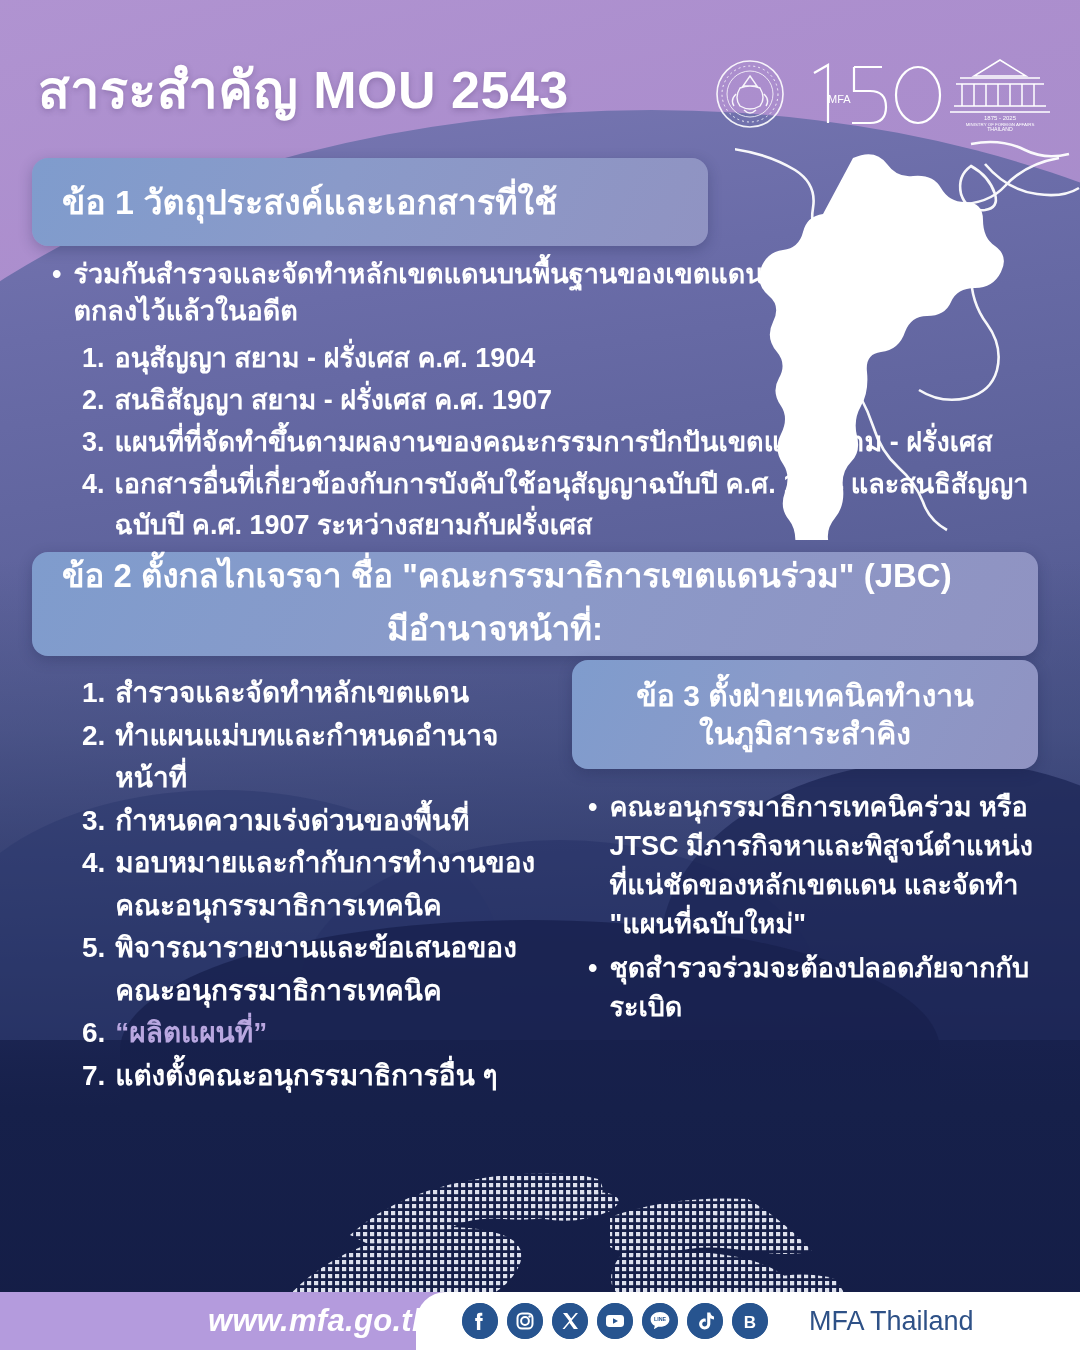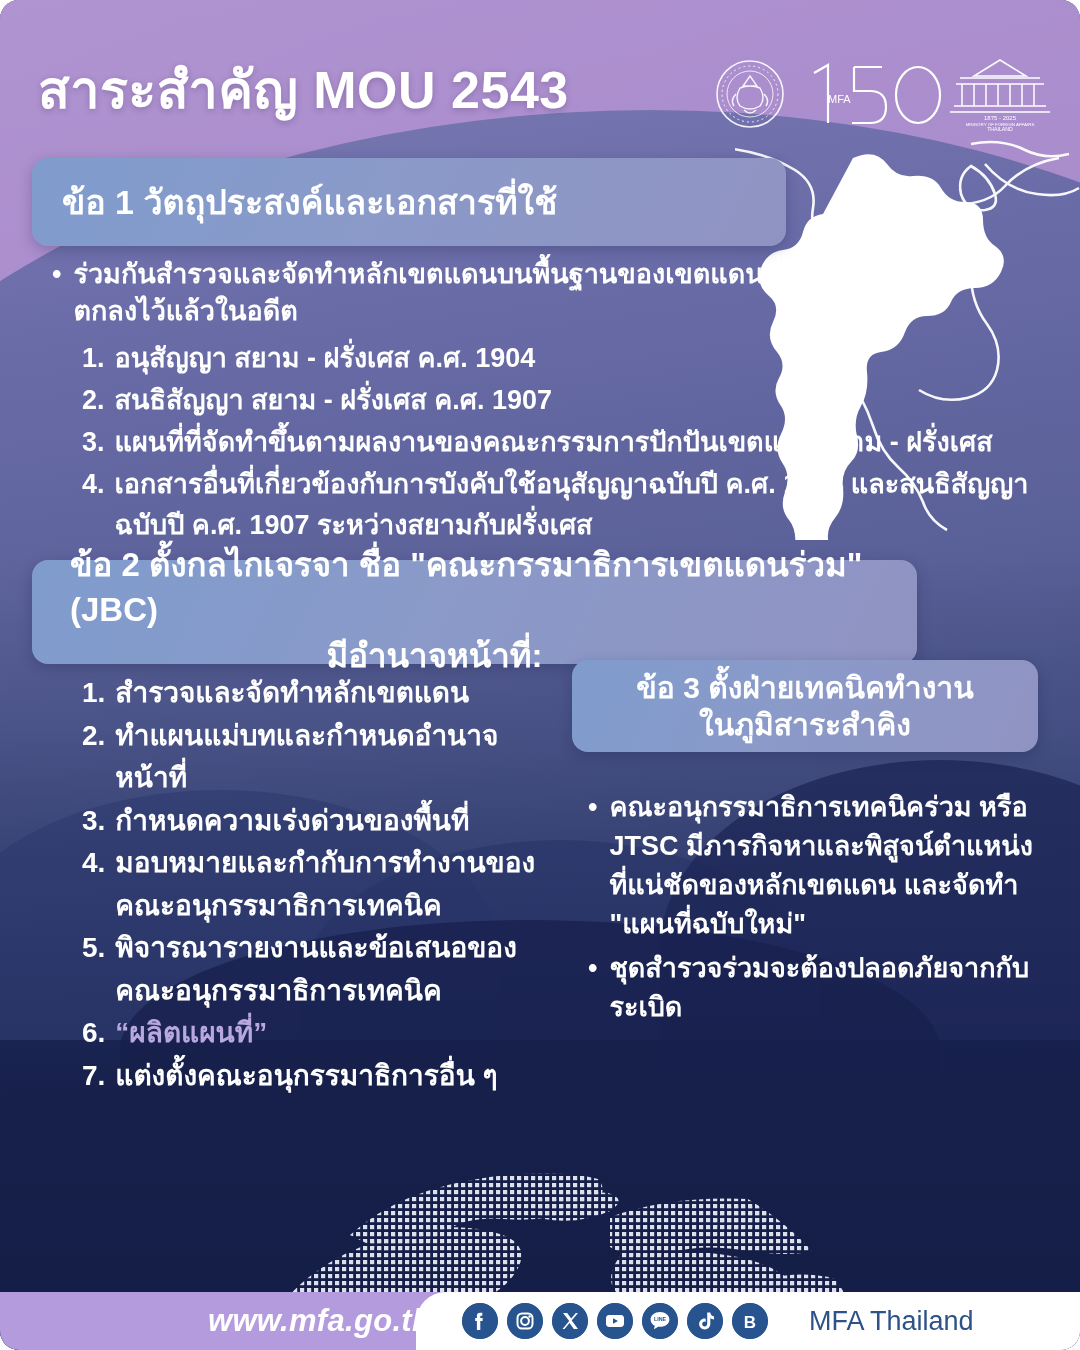--- a/index.html
+++ b/index.html
@@ -6,21 +6,20 @@
   html, body {
     width: 1080px; height: 1350px;
     font-family: "Liberation Sans", "DejaVu Sans", sans-serif;
     overflow: hidden;
   }
   #poster {
     position: relative;
     width: 1080px; height: 1350px;
     background: #1a2350;
     overflow: hidden;
-    border-radius: 19px;
   }
 
   
   .bg-purple-top {
     position: absolute; left: 0; top: 0; width: 1080px; height: 420px;
     background: linear-gradient(170deg, #a98ecb 0%, #a383c4 38%, #9a7fc0 62%, #8d7cba 100%);
   }
   .bg-arc-light {
     position: absolute; left: -180px; top: -420px; width: 1620px; height: 900px;
     background: linear-gradient(160deg, #b79ad6 0%, #ad90cf 55%, #a98ecb 100%);
@@ -74,25 +73,25 @@
 
   
   .pill {
     position: absolute;
     background: linear-gradient(115deg, #7f9ccd 0%, #8a9ac9 45%, #9093c2 100%);
     border-radius: 16px;
     box-shadow: 0 4px 14px rgba(25,30,70,.26);
     color: #fff; font-weight: bold;
     display: flex; align-items: center;
   }
-  .pill-1 { left: 32px; top: 158px; width: 754px; height: 88px; padding: 0 30px; font-size: 34px; }
-  .pill-2 { left: 32px; top: 552px; width: 885px; height: 104px; padding: 6px 38px 10px; font-size: 33px;
-            flex-direction: column; align-items: flex-start; justify-content: center; margin-top: 8px; }
+  .pill-1 { left: 32px; top: 158px; width: 676px; height: 88px; padding: 0 30px; font-size: 34px; }
+  .pill-2 { left: 32px; top: 552px; width: 1006px; height: 104px; padding: 6px 30px 10px; font-size: 33px;
+            flex-direction: column; align-items: flex-start; justify-content: center; }
   .pill-2 .l2 { align-self: center; margin-left: -80px; }
-  .pill-3 { left: 572px; top: 660px; width: 466px; height: 92px; padding: 20px 22px;
+  .pill-3 { left: 572px; top: 660px; width: 466px; height: 109px; padding: 20px 22px;
             font-size: 30px; flex-direction: column; align-items: center; justify-content: center; line-height: 1.25; }
 
   
   .bullet-block { position: absolute; color: #ffffff; }
   .b1 { left: 52px; top: 256px; width: 790px; font-size: 27px; line-height: 1.38; font-weight: bold; }
   .b1 .li { display: flex; gap: 12px; }
   .b1 .dot { flex: none; }
 
   .ol1 { position: absolute; left: 82px; top: 338px; width: 990px;
          font-size: 27px; line-height: 1.55; font-weight: bold; color: #fff; }

